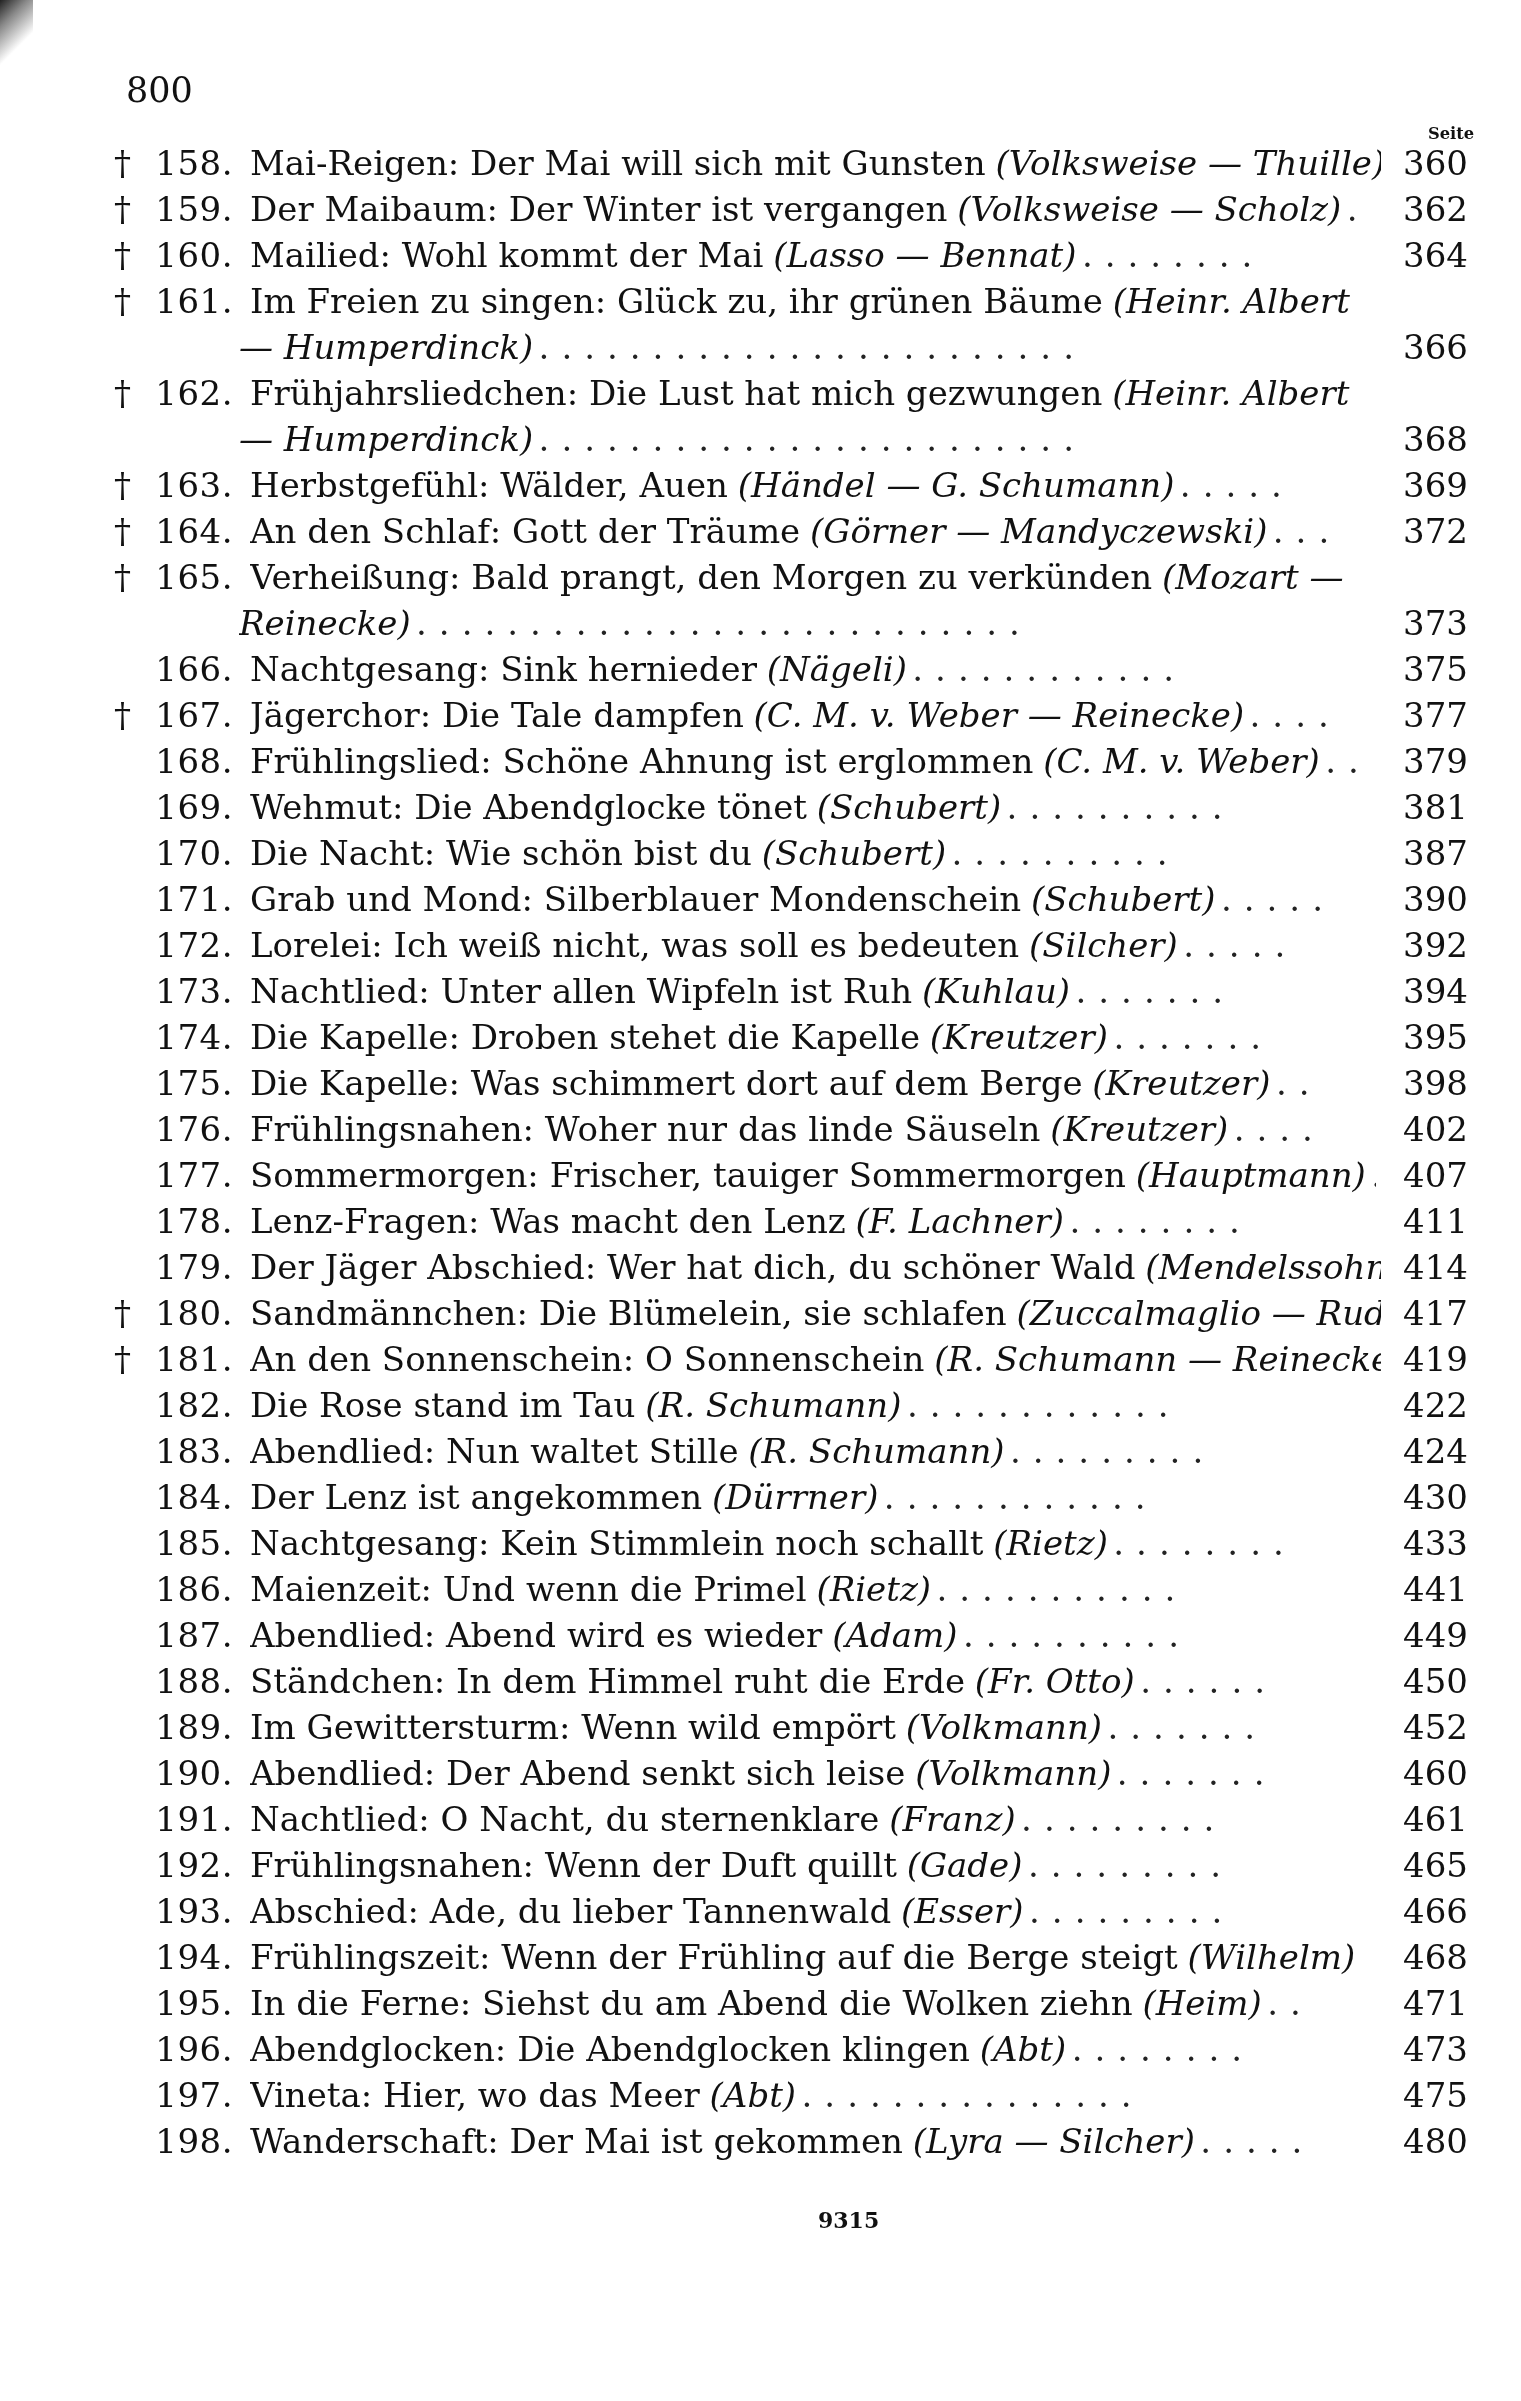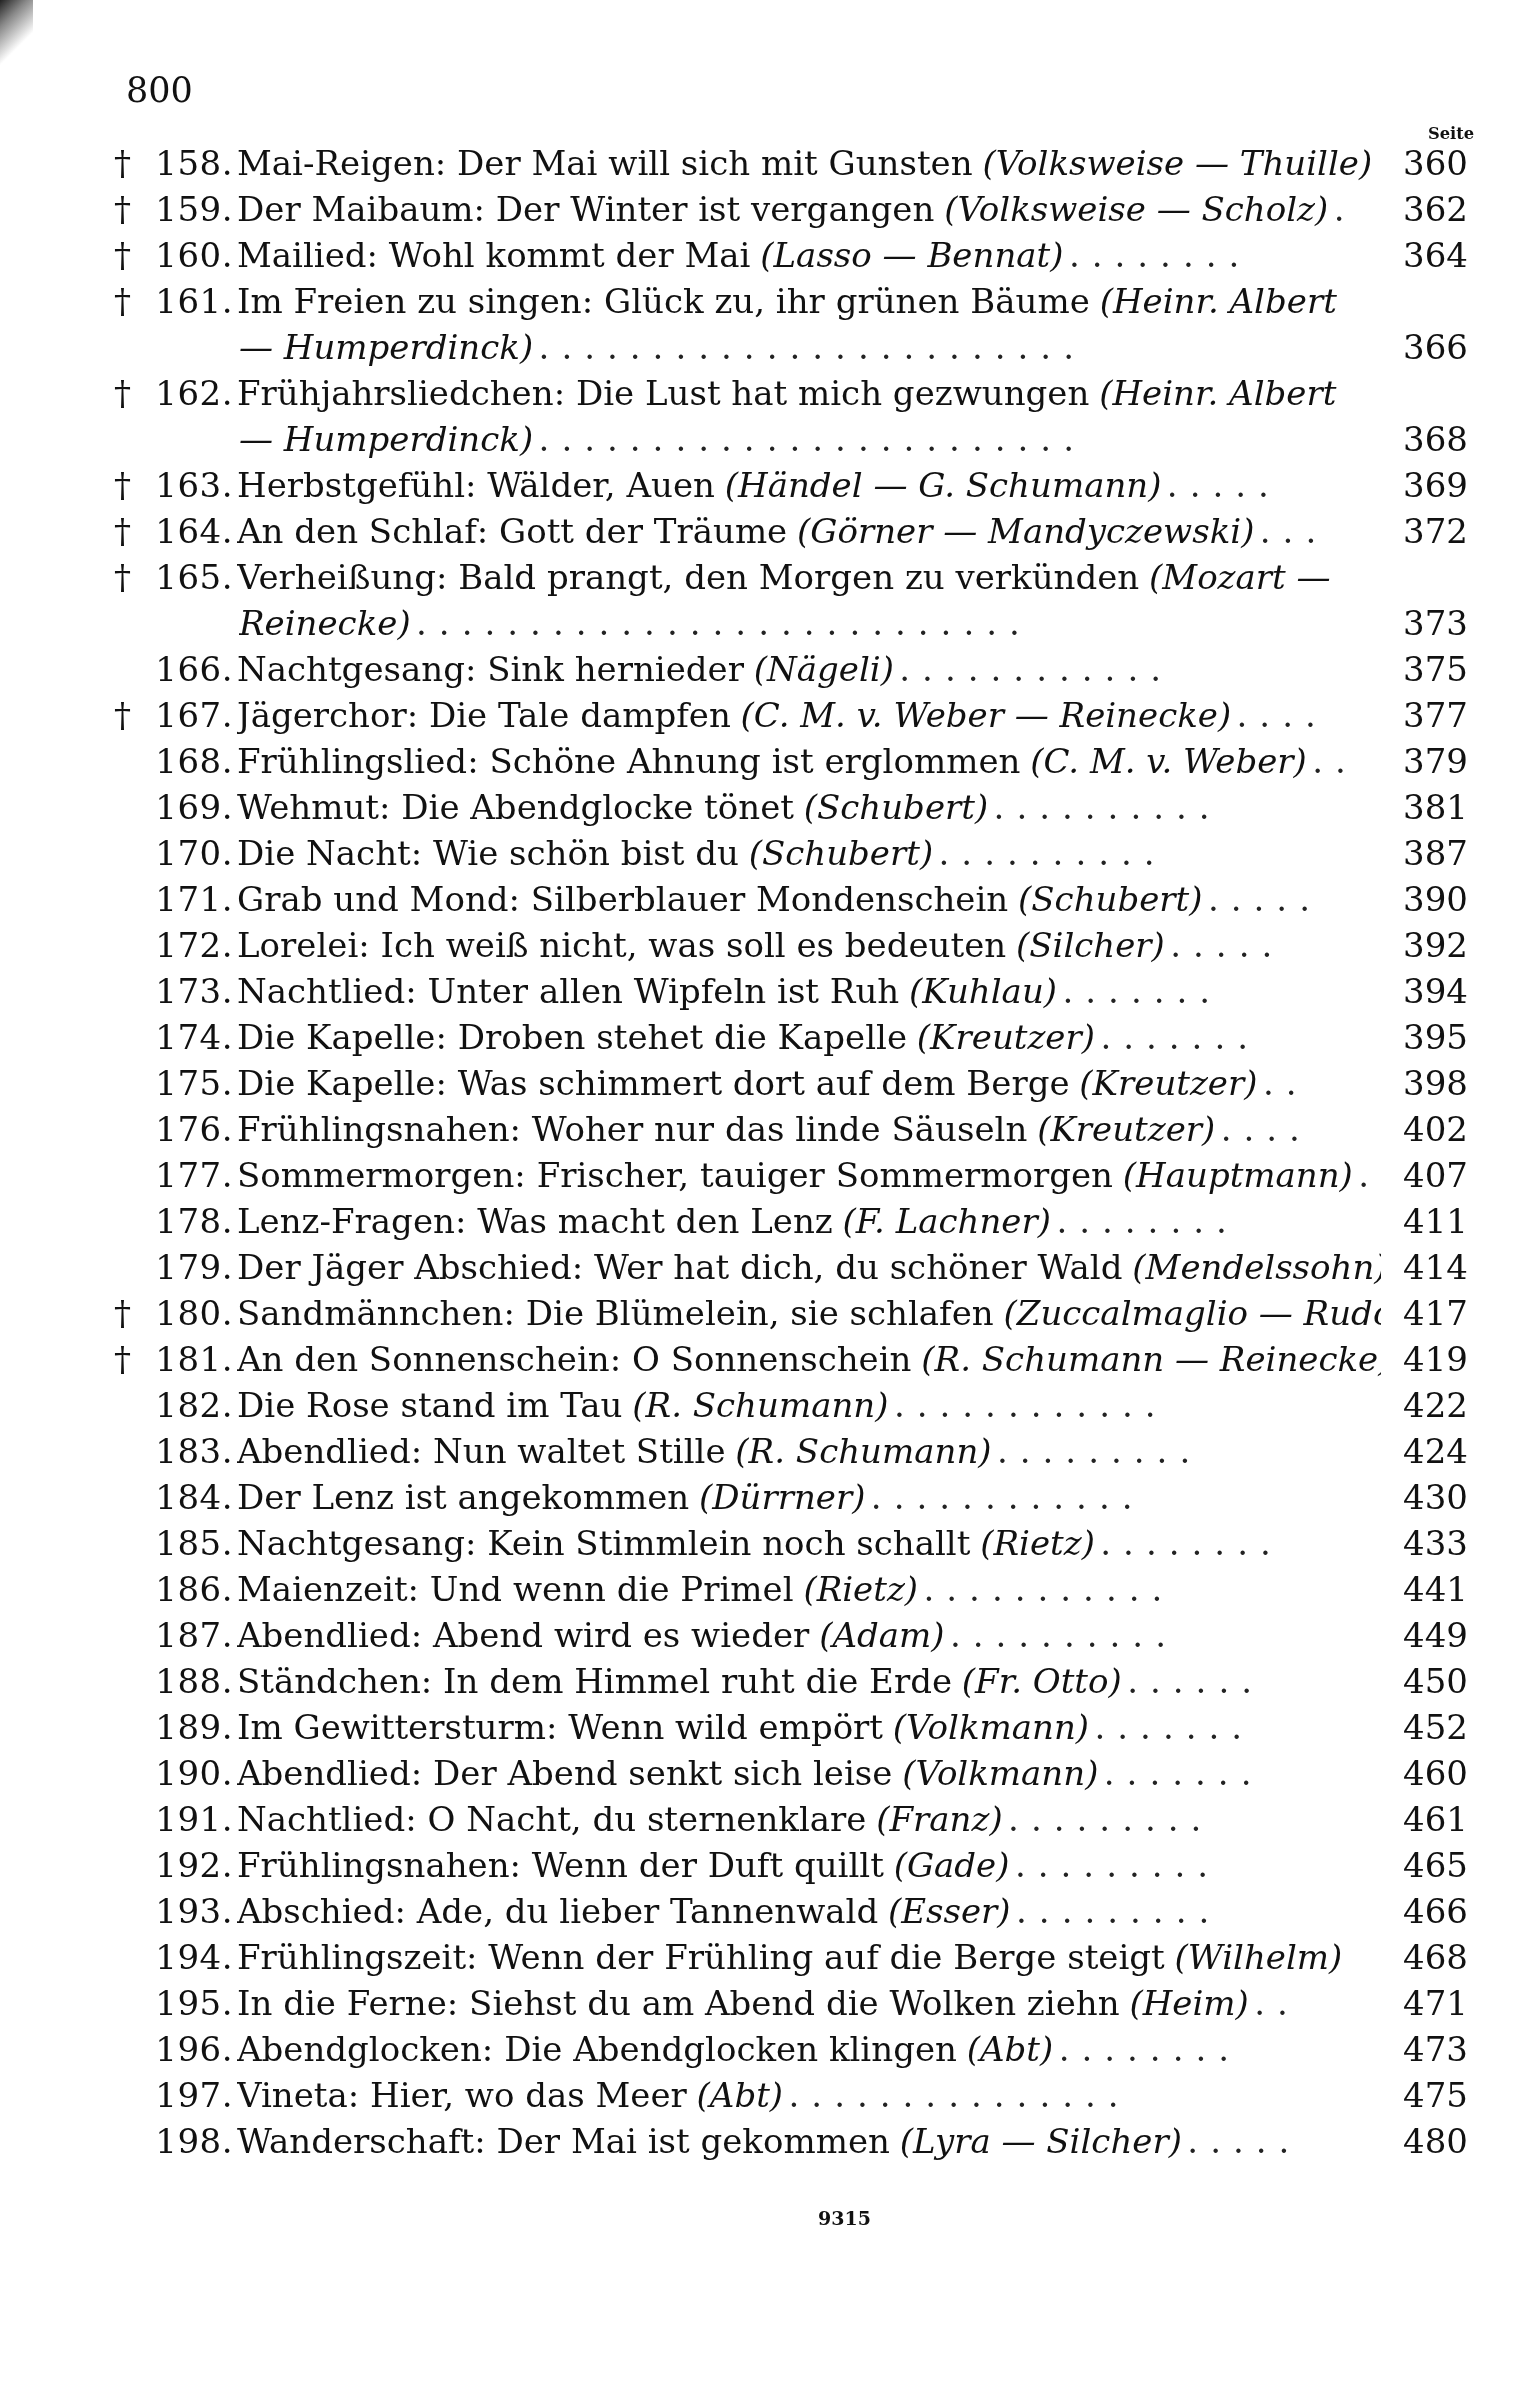--- a/index.html
+++ b/index.html
@@ -6,27 +6,27 @@
   body { width:1522px; height:2401px; position:relative; overflow:hidden;
          font-family:"DejaVu Serif","Liberation Serif",serif; color:#111; }
   .scan-edge { position:absolute; left:0; top:0; width:33px; height:76px;
                background:linear-gradient(135deg,#222 0%,#888 25%,rgba(255,255,255,0) 60%); }
   .page-num { position:absolute; left:126px; top:70px; font-size:35px; }
   .seite { position:absolute; left:1428px; top:124px; font-size:16.3px; font-weight:bold; }
   .toc { position:absolute; left:109px; top:140px; width:1359px; }
   .line { position:relative; height:46px; font-size:34px; line-height:46px; white-space:nowrap; }
   .dagger { position:absolute; left:0; width:27px; text-align:center; }
   .num { position:absolute; left:26px; width:98px; text-align:right; letter-spacing:0.5px; }
-  .body { position:absolute; left:128px; right:87px; display:flex; align-items:baseline; overflow:hidden; }
+  .body { position:absolute; left:141px; right:87px; display:flex; align-items:baseline; overflow:hidden; }
   .title { flex:0 0 auto; }
   .composer { flex:0 0 auto; font-style:italic; margin-left:9.8px; }
   .leader { flex:1 1 auto; overflow:hidden; margin:0 5.4px; letter-spacing:12px; color:#222; }
   .page { position:absolute; right:0; width:82px; text-align:right; }
   .cont .body { left:130px; }
-  .footer { position:absolute; left:818px; top:2207px; font-size:19px; font-weight:bold; }
+  .footer { position:absolute; left:818px; top:2207px; font-size:22px; font-weight:bold; }
 </style>
 </head>
 <body>
 
 <div class="scan-edge"></div>
 <div class="page-num">800</div>
 <div class="seite">Seite</div>
 
 <div class="toc" id="toc">
     <div class="line">

